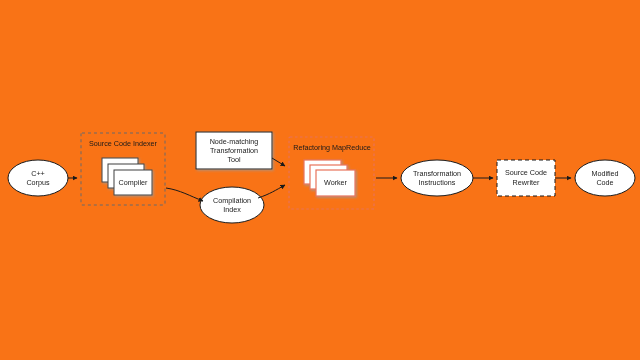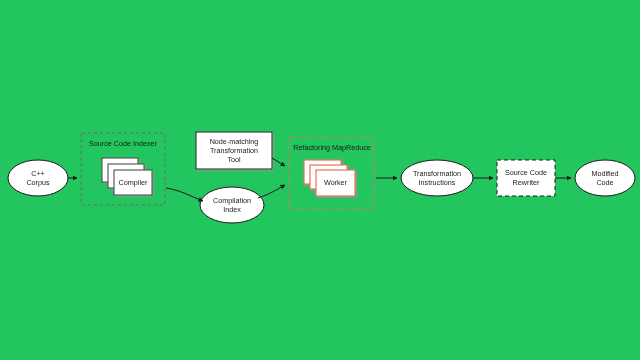--- a/index.html
+++ b/index.html
@@ -4,21 +4,21 @@
 <style>
   html, body {
     margin: 0;
     padding: 0;
     background: #ffffff;
   }
   #canvas {
     position: relative;
     width: 640px;
     height: 360px;
-    background: #22c55e;
+    background: #f97316;
     overflow: hidden;
     font-family: "Liberation Sans", sans-serif;
   }
   svg#diagram {
     position: absolute;
     top: 0;
     left: 0;
     width: 640px;
     height: 360px;
   }

